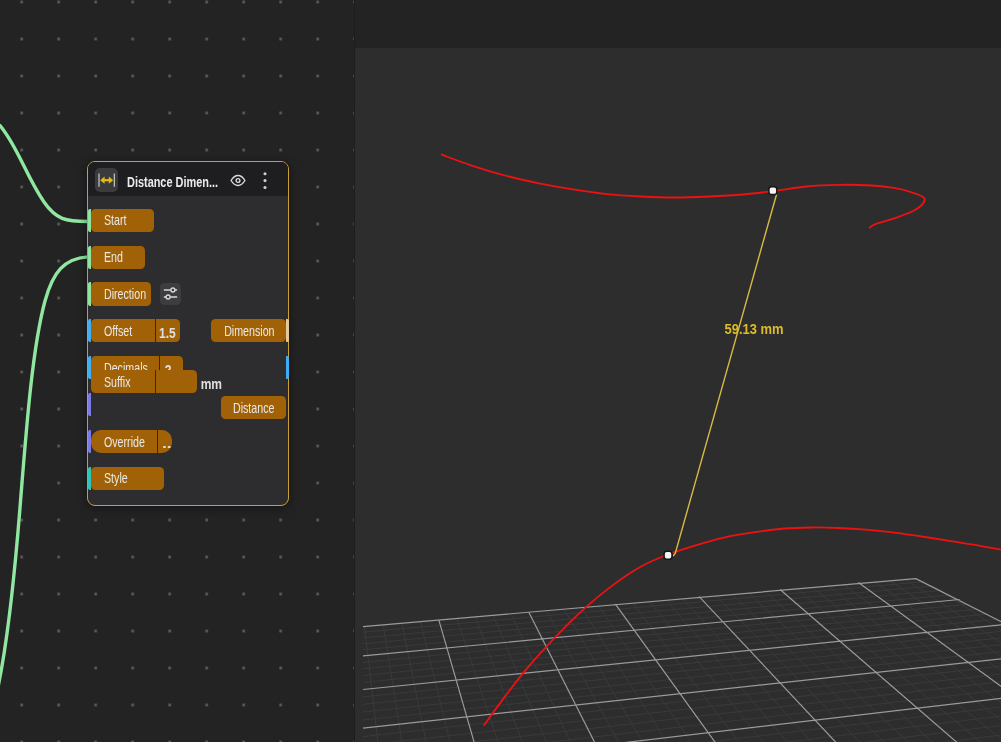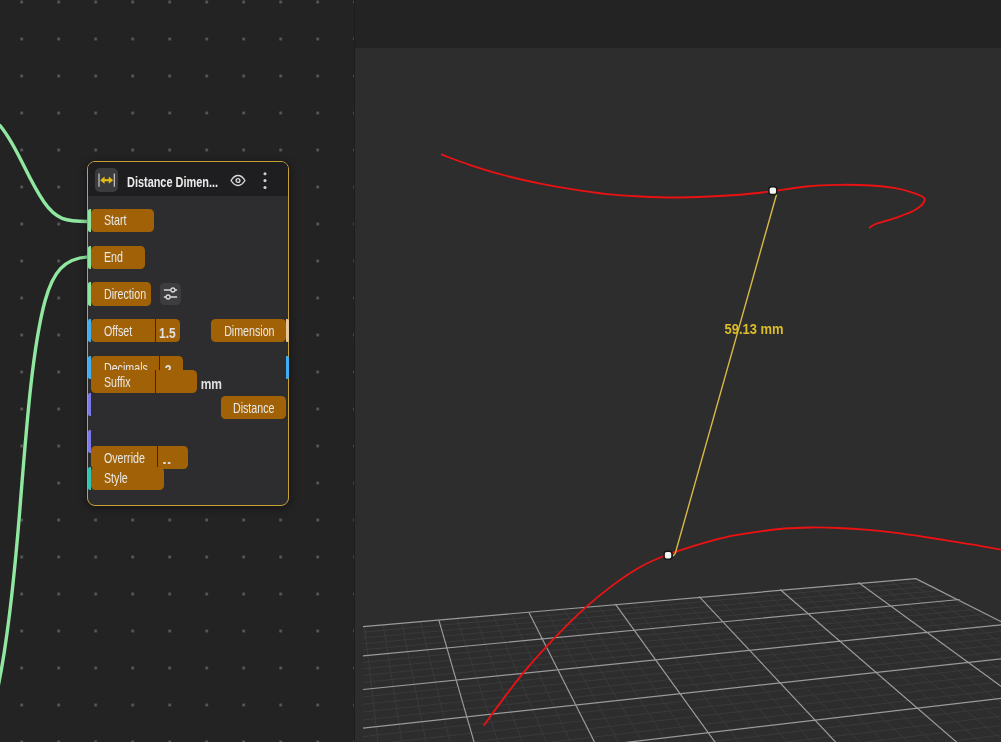--- a/index.html
+++ b/index.html
@@ -91,21 +91,21 @@
     <span class="dvd" style="left:67.9px;"></span>
     <span class="vl" style="left:67.9px;width:17.4px;"><i>2</i></span>
   </div>
 <div class="port" style="left:88.2px;top:356.2px;background:#41aef2;"></div>
 <div class="pill" style="left:91.4px;top:370px;width:106px;">
     <span class="lb">Suffix</span>
     <span class="dvd" style="left:63.2px;"></span>
     <span class="vl" style="left:63.2px;width:29.1px;margin-left:42px;"><i>mm</i></span>
   </div>
 <div class="port" style="left:88.2px;top:393.1px;background:#7b79e6;"></div>
-<div class="pill" style="left:91.4px;top:446px;width:97px;">
+<div class="pill" style="left:91.4px;top:430.0px;width:81px;border-radius:10px;">
     <span class="lb">Override</span>
     <span class="dvd" style="left:65.5px;"></span>
     <span class="vl" style="left:65.5px;width:20.2px;"><svg width="8" height="4" style="margin-top:6px;">
         <rect x="0" y="1" width="3" height="2" rx="1" fill="#dcdcdc"></rect>
         <rect x="4.6" y="1" width="3" height="2" rx="1" fill="#dcdcdc"></rect>
       </svg></span>
   </div>
 <div class="port" style="left:88.2px;top:430.0px;background:#7b79e6;"></div>
 <div class="pill" style="left:91.4px;top:466.9px;width:73px;">
     <span class="lb">Style</span>

